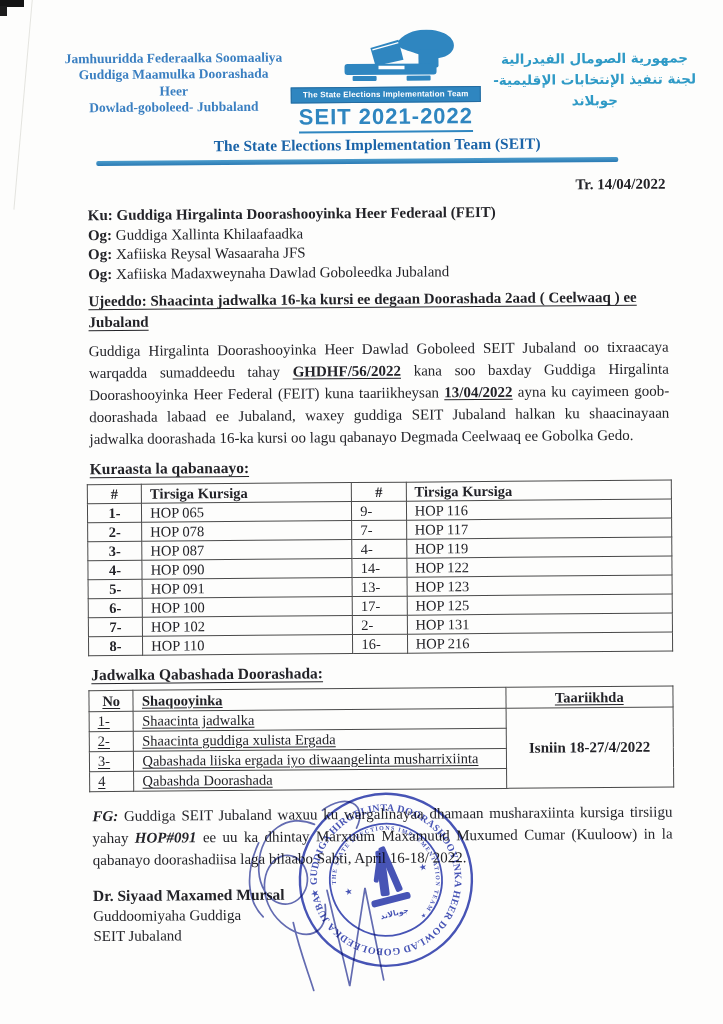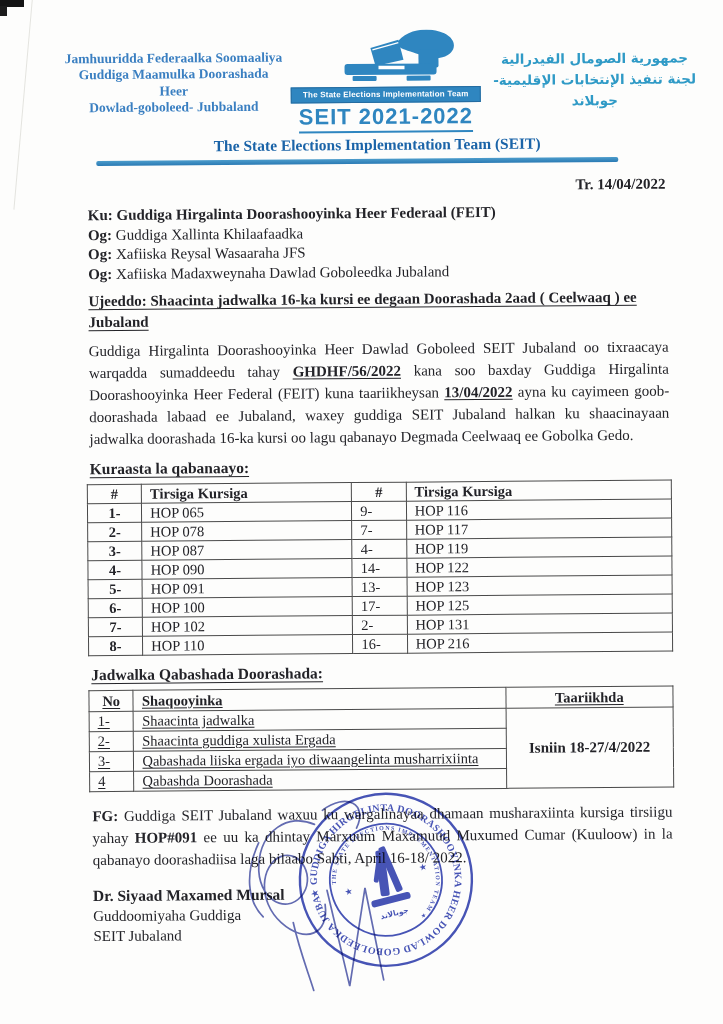--- a/index.html
+++ b/index.html
@@ -32,21 +32,21 @@
   .u{text-underline-offset:2px;}
 
   .recipients{margin-top:9px;font-size:15px;line-height:19.5px;}
   .recipient-line .lab{font-weight:bold;text-align:right;}
   .recipient-line.b{font-weight:bold;}
 
   .subject{margin-top:7px;font-weight:bold;font-size:15px;line-height:21px;width:598px;
     text-decoration:underline;text-underline-offset:2.5px;}
 
   .body-par{margin-top:7px;font-size:15px;line-height:22px;text-align:justify;width:580px;}
-  .bold{font-weight:bold;}
+  .bold{font-weight:bold;font-style:italic;}
   .bold-underline{font-weight:bold;text-decoration:underline;text-underline-offset:2px;}
 
   .sec-title{margin-top:10px;font-weight:bold;font-size:15.5px;text-decoration:underline;text-underline-offset:2.5px;}
 
   table{border-collapse:collapse;margin-top:6px;margin-left:-3px;}
   td,th{border:1.4px solid #4a4a4a;font-size:14.5px;padding:0 8px;height:18px;}
   .t-seats{width:585px;}
   .t-seats th{text-align:left;font-weight:bold;}
   .t-seats .c-n1{width:38px;text-align:center;font-weight:bold;}
   .t-seats .c-s1{width:198px;}

